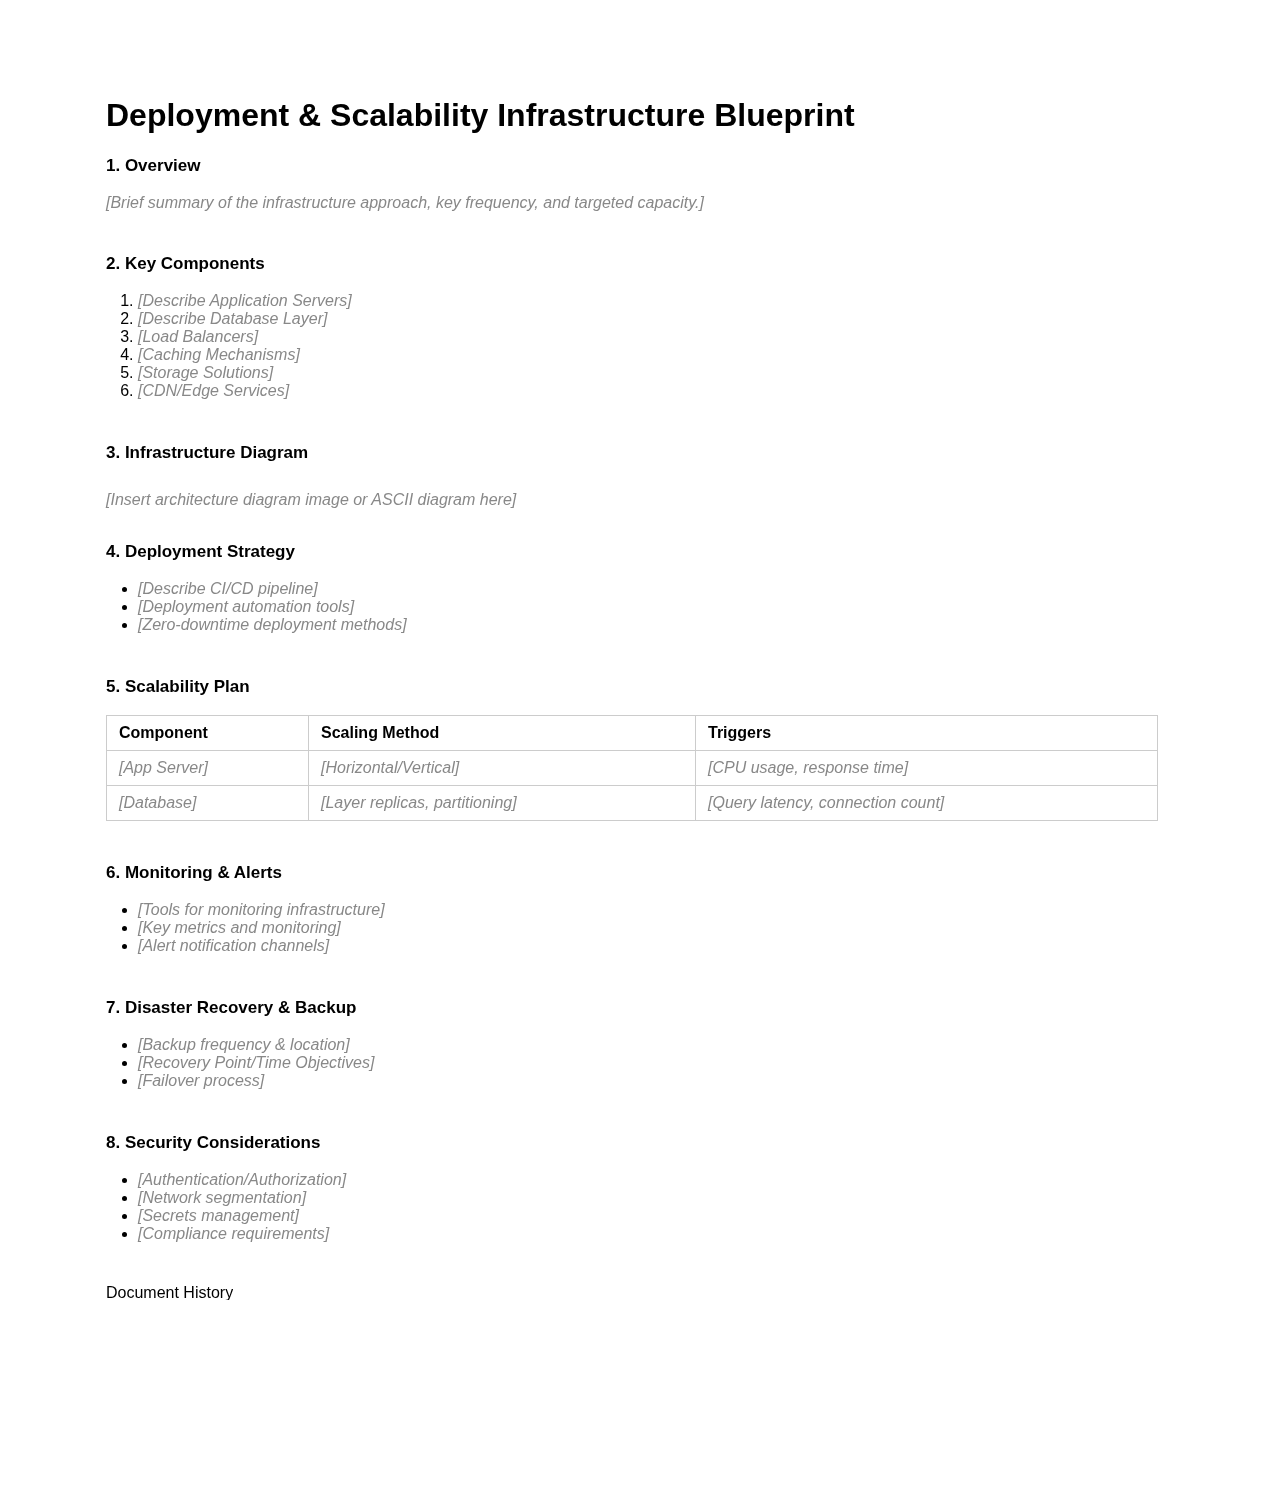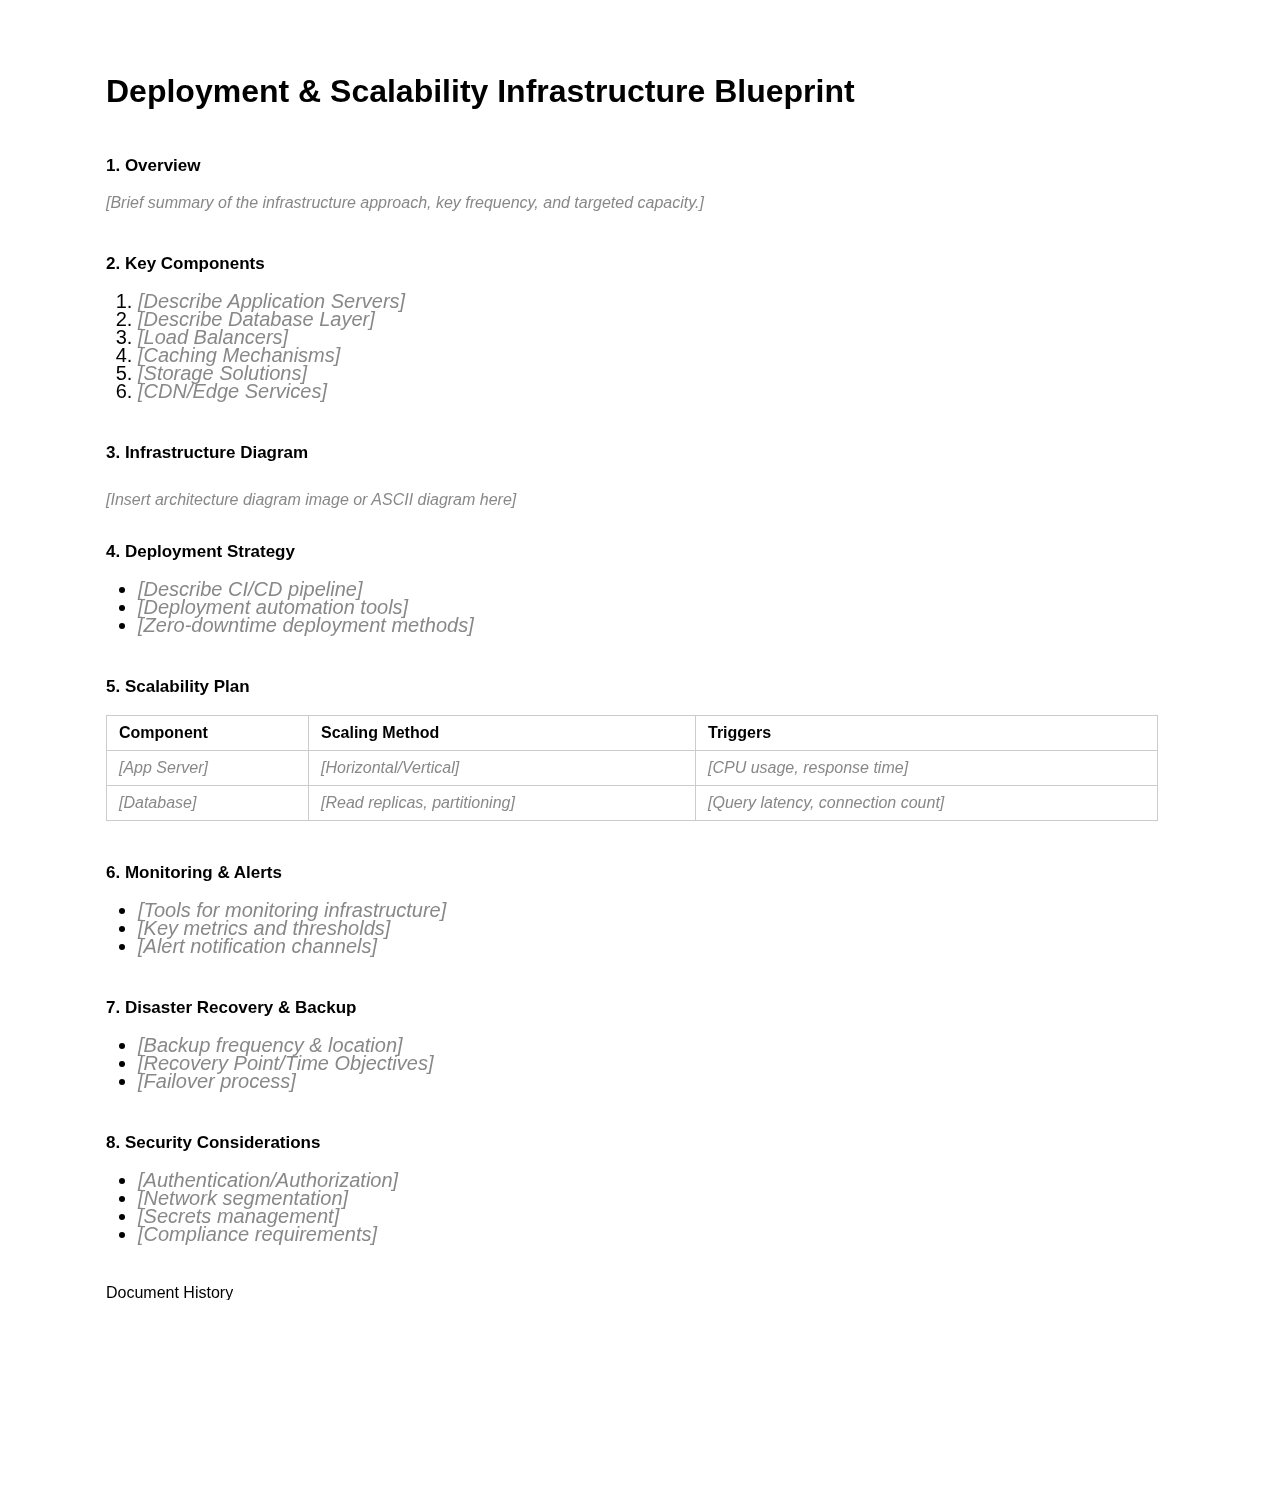--- a/index.html
+++ b/index.html
@@ -1,23 +1,23 @@
 <!DOCTYPE html>
 <html><head>
 <meta charset="utf-8">
 <style>
   html, body { margin:0; padding:0; background:#ffffff; }
   body { width:1263px; height:1512px; overflow:hidden; position:relative;
          font-family:"Liberation Sans", sans-serif; color:#000; }
   .doc { position:absolute; left:106px; top:0; width:1052px; }
-  h1 { font-size:32px; font-weight:bold; margin:0; position:absolute; top:72px; left:0; white-space:nowrap; line-height:38px; }
+  h1 { font-size:32px; font-weight:bold; margin:0; position:absolute; top:96px; left:0; white-space:nowrap; line-height:38px; }
   h2 { font-size:17px; font-weight:bold; margin:0; position:absolute; left:0; line-height:24px; white-space:nowrap; }
   .ph { color:#888888; font-style:italic; font-size:16px; line-height:18px; }
   p.ph { margin:0; position:absolute; left:0; white-space:nowrap; }
-  ul, ol { margin:0; padding-left:32px; position:absolute; left:0; font-size:20px; line-height:18px; }
+  ul, ol { margin:0; padding-left:32px; position:absolute; left:0; font-size:16px; line-height:18px; }
   li { color:#000; }
   li span { color:#888888; font-style:italic; }
   table { position:absolute; left:0; top:715px; width:1052px; border-collapse:collapse; font-size:16px; }
   th, td { border:1px solid #cccccc; text-align:left; padding:0 12px; height:34px; }
   th { font-weight:bold; }
   td { color:#888888; font-style:italic;margin-left:36px; }
   .hist { font-size:16px; font-weight:normal; position:absolute; left:0; top:1284px; height:16px; overflow:hidden; line-height:18px; }
 </style>
 </head>
 <body>
@@ -61,30 +61,30 @@
       <th>Scaling Method</th>
       <th>Triggers</th>
     </tr>
     <tr>
       <td>[App Server]</td>
       <td>[Horizontal/Vertical]</td>
       <td>[CPU usage, response time]</td>
     </tr>
     <tr>
       <td>[Database]</td>
-      <td>[Read replicas, partitioning]</td>
+      <td>[Layer replicas, partitioning]</td>
       <td>[Query latency, connection count]</td>
     </tr>
   </tbody>
     </table>
 
   <h2 style="top:861px">6. Monitoring &amp; Alerts</h2>
   <ul style="top:901px">
     <li><span>[Tools for monitoring infrastructure]</span></li>
-    <li><span>[Key metrics and thresholds]</span></li>
+    <li><span>[Key metrics and monitoring]</span></li>
     <li><span>[Alert notification channels]</span></li>
   </ul>
 
   <h2 style="top:996px">7. Disaster Recovery &amp; Backup</h2>
   <ul style="top:1036px">
     <li><span>[Backup frequency &amp; location]</span></li>
     <li><span>[Recovery Point/Time Objectives]</span></li>
     <li><span>[Failover process]</span></li>
   </ul>
 

